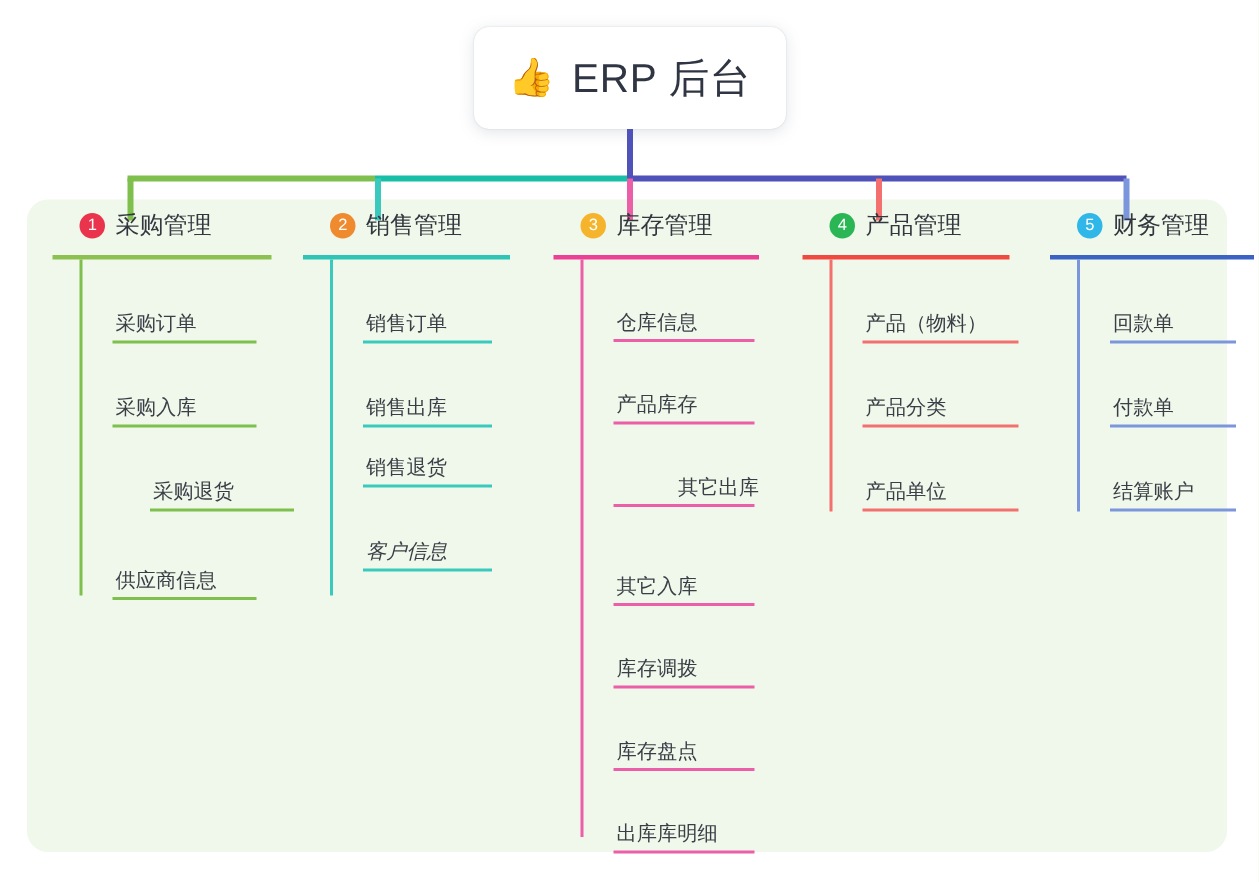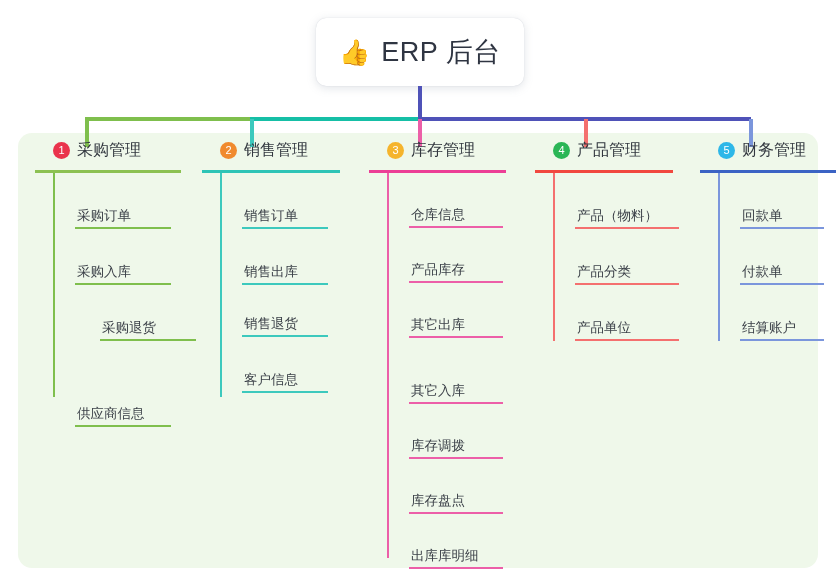--- a/index.html
+++ b/index.html
@@ -188,21 +188,21 @@
             <div class="leaf-rule" style="width: 96px; background: rgb(127, 191, 77);"></div>
           </div>
           <div class="leaf" style="height: 56px;">
             <span class="leaf-label">采购入库</span>
             <div class="leaf-rule" style="width: 96px; background: rgb(127, 191, 77);"></div>
           </div>
           <div class="leaf" style="height: 56px; margin-left: 25px;">
             <span class="leaf-label">采购退货</span>
             <div class="leaf-rule" style="width: 96px; background: rgb(127, 191, 77);"></div>
           </div>
-          <div class="leaf" style="height: 59px; margin-top: 27px;">
+          <div class="leaf" style="height: 59px;">
             <span class="leaf-label">供应商信息</span>
             <div class="leaf-rule" style="width: 96px; background: rgb(127, 191, 77);"></div>
           </div>
         </div>
       </div>
       <div class="col-stem" style="left: 250px; background: rgb(60, 201, 189);"></div>
       <div class="col" style="left: 202px;">
         <div class="col-head" style="width: 138px;">
           <span class="badge" style="background: rgb(240, 138, 46);">2</span>
           <span class="col-title">销售管理</span>
@@ -211,25 +211,25 @@
         <div class="leaves">
           <div class="spine" style="background: rgb(60, 201, 189); height: 224px;"></div>
           <div class="leaf" style="height: 56px;">
             <span class="leaf-label">销售订单</span>
             <div class="leaf-rule" style="width: 86px; background: rgb(60, 201, 189);"></div>
           </div>
           <div class="leaf" style="height: 56px; text-align: center;">
             <span class="leaf-label">销售出库</span>
             <div class="leaf-rule" style="width: 86px; background: rgb(60, 201, 189);"></div>
           </div>
-          <div class="leaf" style="height: 52px;">
+          <div class="leaf" style="height: 40px;">
             <span class="leaf-label">销售退货</span>
             <div class="leaf-rule" style="width: 86px; background: rgb(60, 201, 189);"></div>
           </div>
-          <div class="leaf" style="height: 56px;">
+          <div class="leaf" style="height: 56px; font-style: italic;">
             <span class="leaf-label">客户信息</span>
             <div class="leaf-rule" style="width: 86px; background: rgb(60, 201, 189);"></div>
           </div>
         </div>
       </div>
       <div class="col-stem" style="left: 418px; background: rgb(236, 95, 168);"></div>
       <div class="col" style="left: 369px;">
         <div class="col-head" style="width: 137px;">
           <span class="badge" style="background: rgb(245, 180, 44);">3</span>
           <span class="col-title">库存管理</span>
@@ -238,21 +238,21 @@
         <div class="leaves">
           <div class="spine" style="background: rgb(236, 95, 168); height: 385px;"></div>
           <div class="leaf" style="height: 55px;">
             <span class="leaf-label">仓库信息</span>
             <div class="leaf-rule" style="width: 94px; background: rgb(236, 95, 168);"></div>
           </div>
           <div class="leaf" style="height: 55px;">
             <span class="leaf-label">产品库存</span>
             <div class="leaf-rule" style="width: 94px; background: rgb(236, 95, 168);"></div>
           </div>
-          <div class="leaf" style="height: 55px;">
+          <div class="leaf" style="height: 55px; justify-content: flex-end;">
             <span class="leaf-label">其它出库</span>
             <div class="leaf-rule" style="width: 94px; background: rgb(236, 95, 168);"></div>
           </div>
           <div class="leaf" style="height: 66px;">
             <span class="leaf-label">其它入库</span>
             <div class="leaf-rule" style="width: 94px; background: rgb(236, 95, 168);"></div>
           </div>
           <div class="leaf" style="height: 55px;">
             <span class="leaf-label">库存调拨</span>
             <div class="leaf-rule" style="width: 94px; background: rgb(236, 95, 168);"></div>

